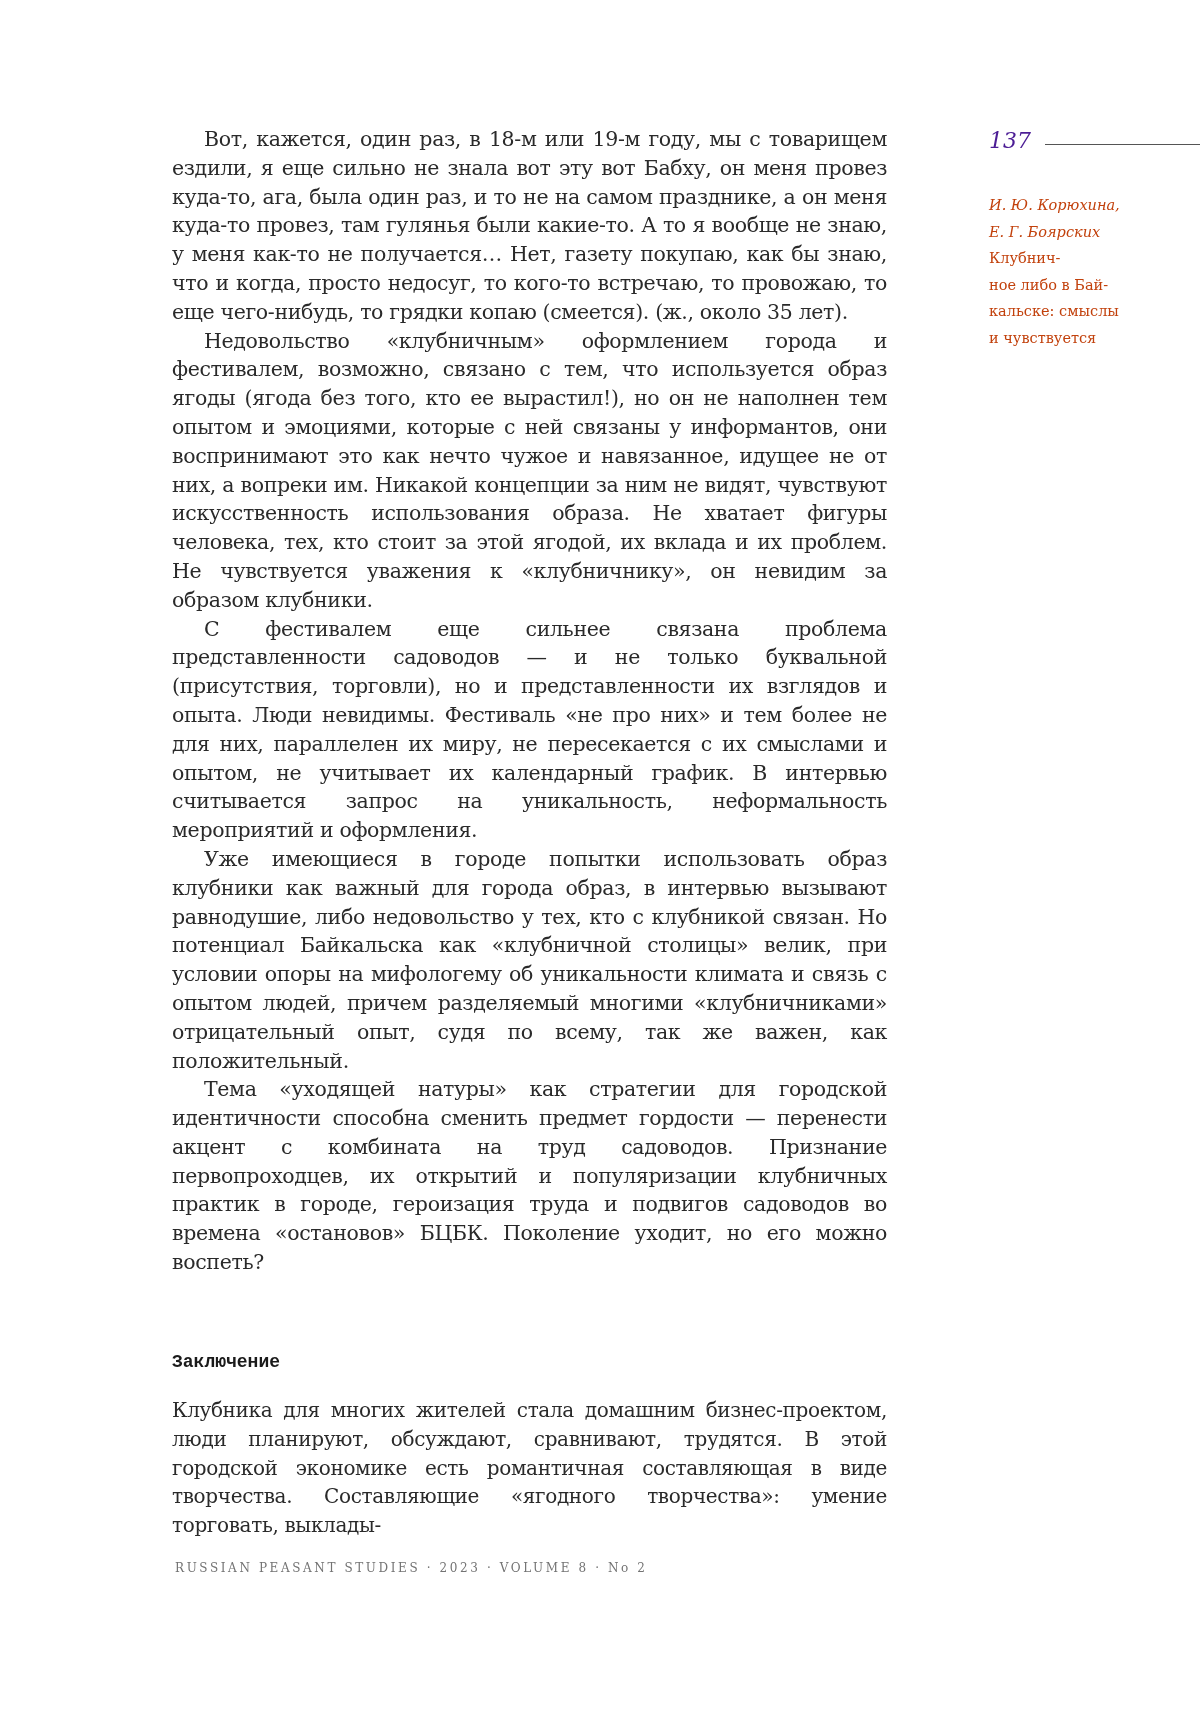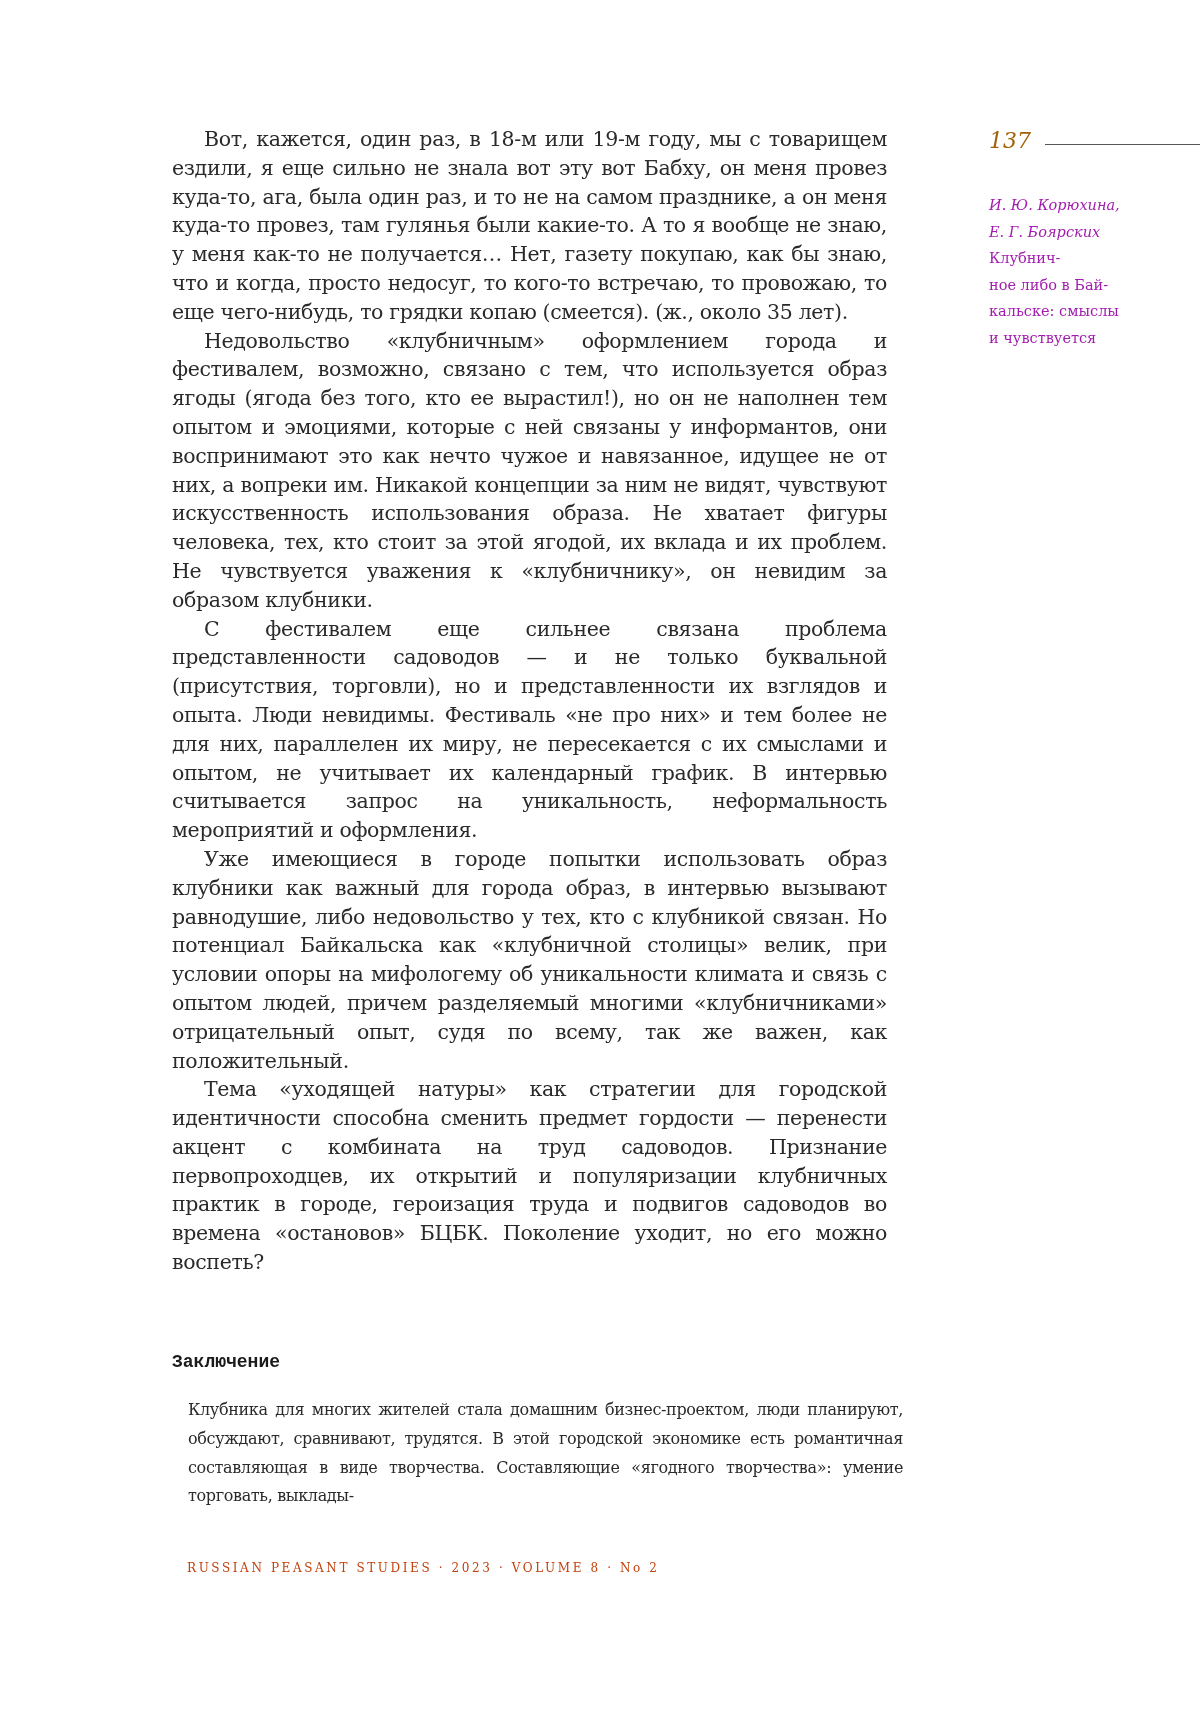--- a/index.html
+++ b/index.html
@@ -10,39 +10,39 @@
     letter-spacing: -0.35px;
   }
   .main p { margin: 0; text-align: justify; }
   .main .indent { text-indent: 32px; }
   .main .quote { }
   .section-title {
     position: absolute; left: 172px; top: 1352px;
     font-family: Liberation Mono, monospace; font-weight: bold; font-size: 18px; color: #1a1a1a;
   }
   .concl {
-    position: absolute; left: 188px; top: 1396px; width: 715px;
-    font-family: "DejaVu Serif", serif; font-size: 16px; line-height: 28.8px; letter-spacing: -0.35px;
+    position: absolute; left: 172px; top: 1396px; width: 715px;
+    font-family: "DejaVu Serif", serif; font-size: 20px; line-height: 28.8px; letter-spacing: -0.35px;
   }
   .concl p { margin: 0; text-align: justify; }
   .page-num {
     position: absolute; left: 989px; top: 128px;
-    font-family: "DejaVu Serif", serif; font-style: italic; font-size: 22px; color: #a16207;
+    font-family: "DejaVu Serif", serif; font-style: italic; font-size: 22px; color: #4c1d95;
   }
   .rule {
     position: absolute; left: 1045px; top: 144px; width: 155px; height: 1px; background: #555;
   }
   .sidenote {
     position: absolute; left: 989px; top: 192px; width: 200px;
-    font-family: "DejaVu Serif", serif; font-size: 14.5px; line-height: 26.5px; color: #a21caf;
+    font-family: "DejaVu Serif", serif; font-size: 14.5px; line-height: 26.5px; color: #c2410c;
   }
   .sidenote .authors { font-style: italic; }
   .footer {
     position: absolute; left: 175px; top: 1561px;
-    font-family: "DejaVu Serif", serif; font-size: 12px; letter-spacing: 2.6px; color: #c2410c; margin-left: 12px;
+    font-family: "DejaVu Serif", serif; font-size: 12px; letter-spacing: 2.6px; color: #737373;
   }
 </style>
 </head>
 <body>
 
 <div class="page-num">137</div>
 <div class="rule"></div>
 
 <div class="sidenote">
   <div class="authors">И. Ю. Корюхина,</div>

